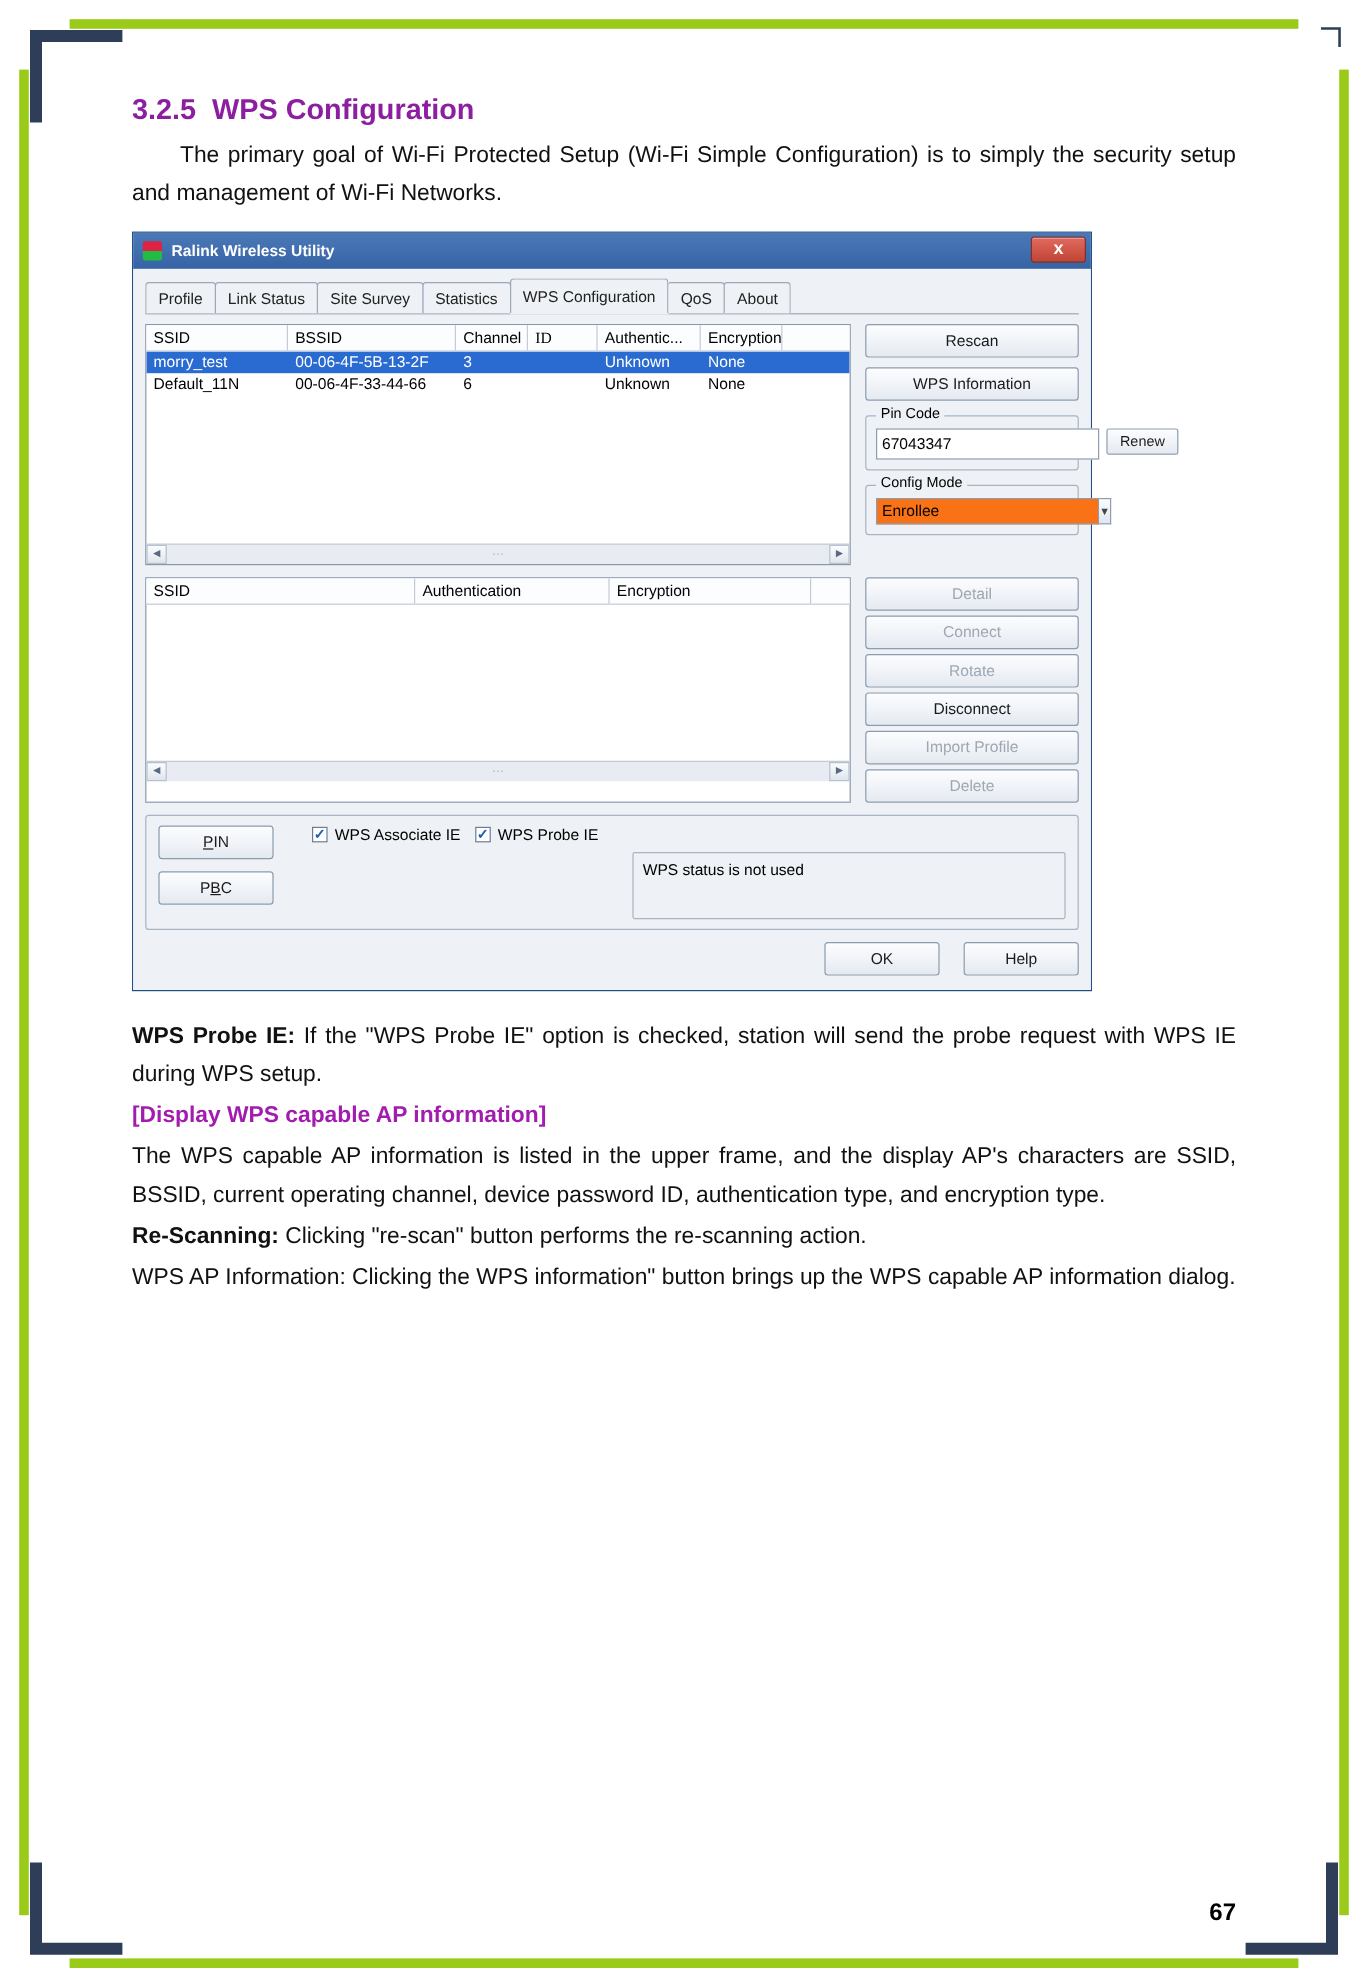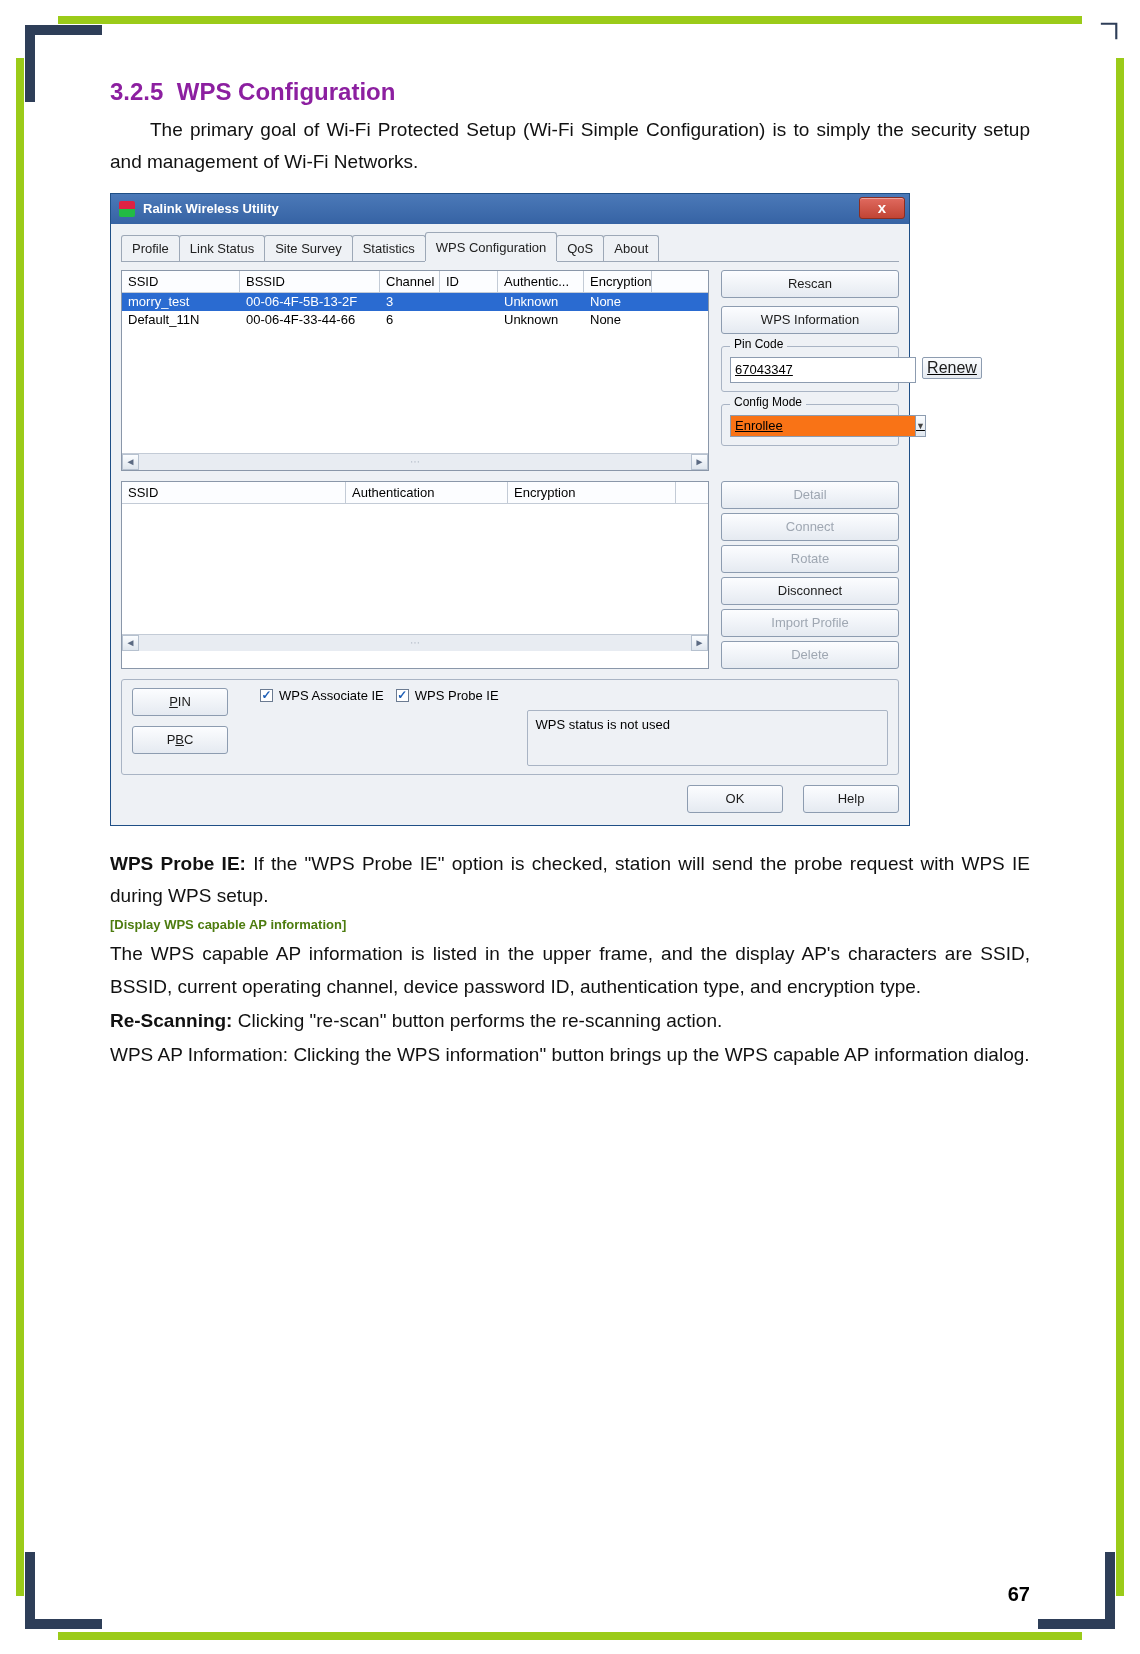--- a/index.html
+++ b/index.html
@@ -35,21 +35,21 @@
     color:#8c1fa0; font-size:24px; font-weight:bold;
     margin:0 0 8px 0;
   }
   .body-text {
     font-size:19px; line-height:1.7; color:#111;
     text-align:justify;
   }
   .body-text .indent { text-indent:40px; display:block; }
   .body-text p { margin:0 0 2px 0; }
   .body-text .bold { font-weight:bold; }
-  .sub-title-blue { font-size:13px; font-weight:bold; color:#4d7c0f; margin-top:22px; }
+  .sub-title-blue { font-size:19px; font-weight:bold; color:#a21caf; margin-top:22px; }
 
   .bullet-row { display:flex; margin-left:60px; }
   .bullet-row .sq { width:14px; height:14px; background:#000; margin:8px 14px 0 0; flex:0 0 14px; }
   .bullet-row .txt { flex:1; }
 
   .page-num { position:absolute; right:0; bottom:-30px; font-size:20px; font-weight:bold; }
 
   
   .dialog {
     width:800px; margin:14px 0 22px 0;
@@ -134,32 +134,32 @@
   .winbtn {
     height:28px;
     background:linear-gradient(#fcfdff,#e5eaf1);
     border:1px solid #8d9cb0; border-radius:3px;
     display:flex; align-items:center; justify-content:center;
     font-size:13px; color:#1b1b1b;
   }
   .winbtn.disabled { color:#9fa7b2; }
   .groupbox {
     border:1px solid #a9b4c4; border-radius:3px;
-    padding:10px 8px 8px 8px; position:relative; margin-top:4px;text-decoration:underline;
+    padding:10px 8px 8px 8px; position:relative; margin-top:4px;
   }
   .groupbox legend {
     position:absolute; top:-10px; left:8px;
     background:#eef1f5; padding:0 4px; font-size:12px;
   }
   .pin-row { display:flex; gap:6px; }
   .pin-row input {
     flex:1; height:26px; border:1px solid #8d9cb0; font-size:13px; padding:0 4px;
     background:#fff;
   }
-  .pin-row .winbtn { flex:0 0 60px; height:22px; font-size:16px; border-radius:2px; }
+  .pin-row .winbtn { flex:0 0 60px; height:22px; font-size:12px; border-radius:2px; }
   .combo { display:flex; }
   .combo input { flex:1; height:22px; border:1px solid #8d9cb0; font-size:13px; padding:0 4px; background:#f97316; }
   .combo .drop { width:18px; height:22px; border:1px solid #8d9cb0; border-left:none;
     background:linear-gradient(#fbfdff,#dfe6ee);
     display:flex; align-items:center; justify-content:center; font-size:9px; color:#444; }
 
   .second-row { display:flex; gap:12px; margin-top:10px; }
   .list-frame2 { flex:1; }
   .right-col2 { width:178px; display:flex; flex-direction:column; gap:4px; }
 
@@ -181,21 +181,21 @@
     padding:6px 8px; font-size:13px; background:#eef1f5; min-width:320px;
   }
 
   .dlg-footer { display:flex; justify-content:flex-end; gap:20px; margin-top:10px; }
   .dlg-footer .winbtn { width:96px; }
 
   
   .c-ssid   { width:118px; }
   .c-bssid  { width:140px; }
   .c-chan   { width:60px; }
-  .c-id     { width:58px; }
+  .c-id     { width:58px;font-family:Liberation Serif, serif; }
   .c-auth   { width:86px; }
   .c-enc    { width:68px; }
   
   .c2-ssid  { width:224px; }
   .c2-auth  { width:162px; }
   .c2-enc   { width:168px; }
 </style>
 </head>
 <body>
 

